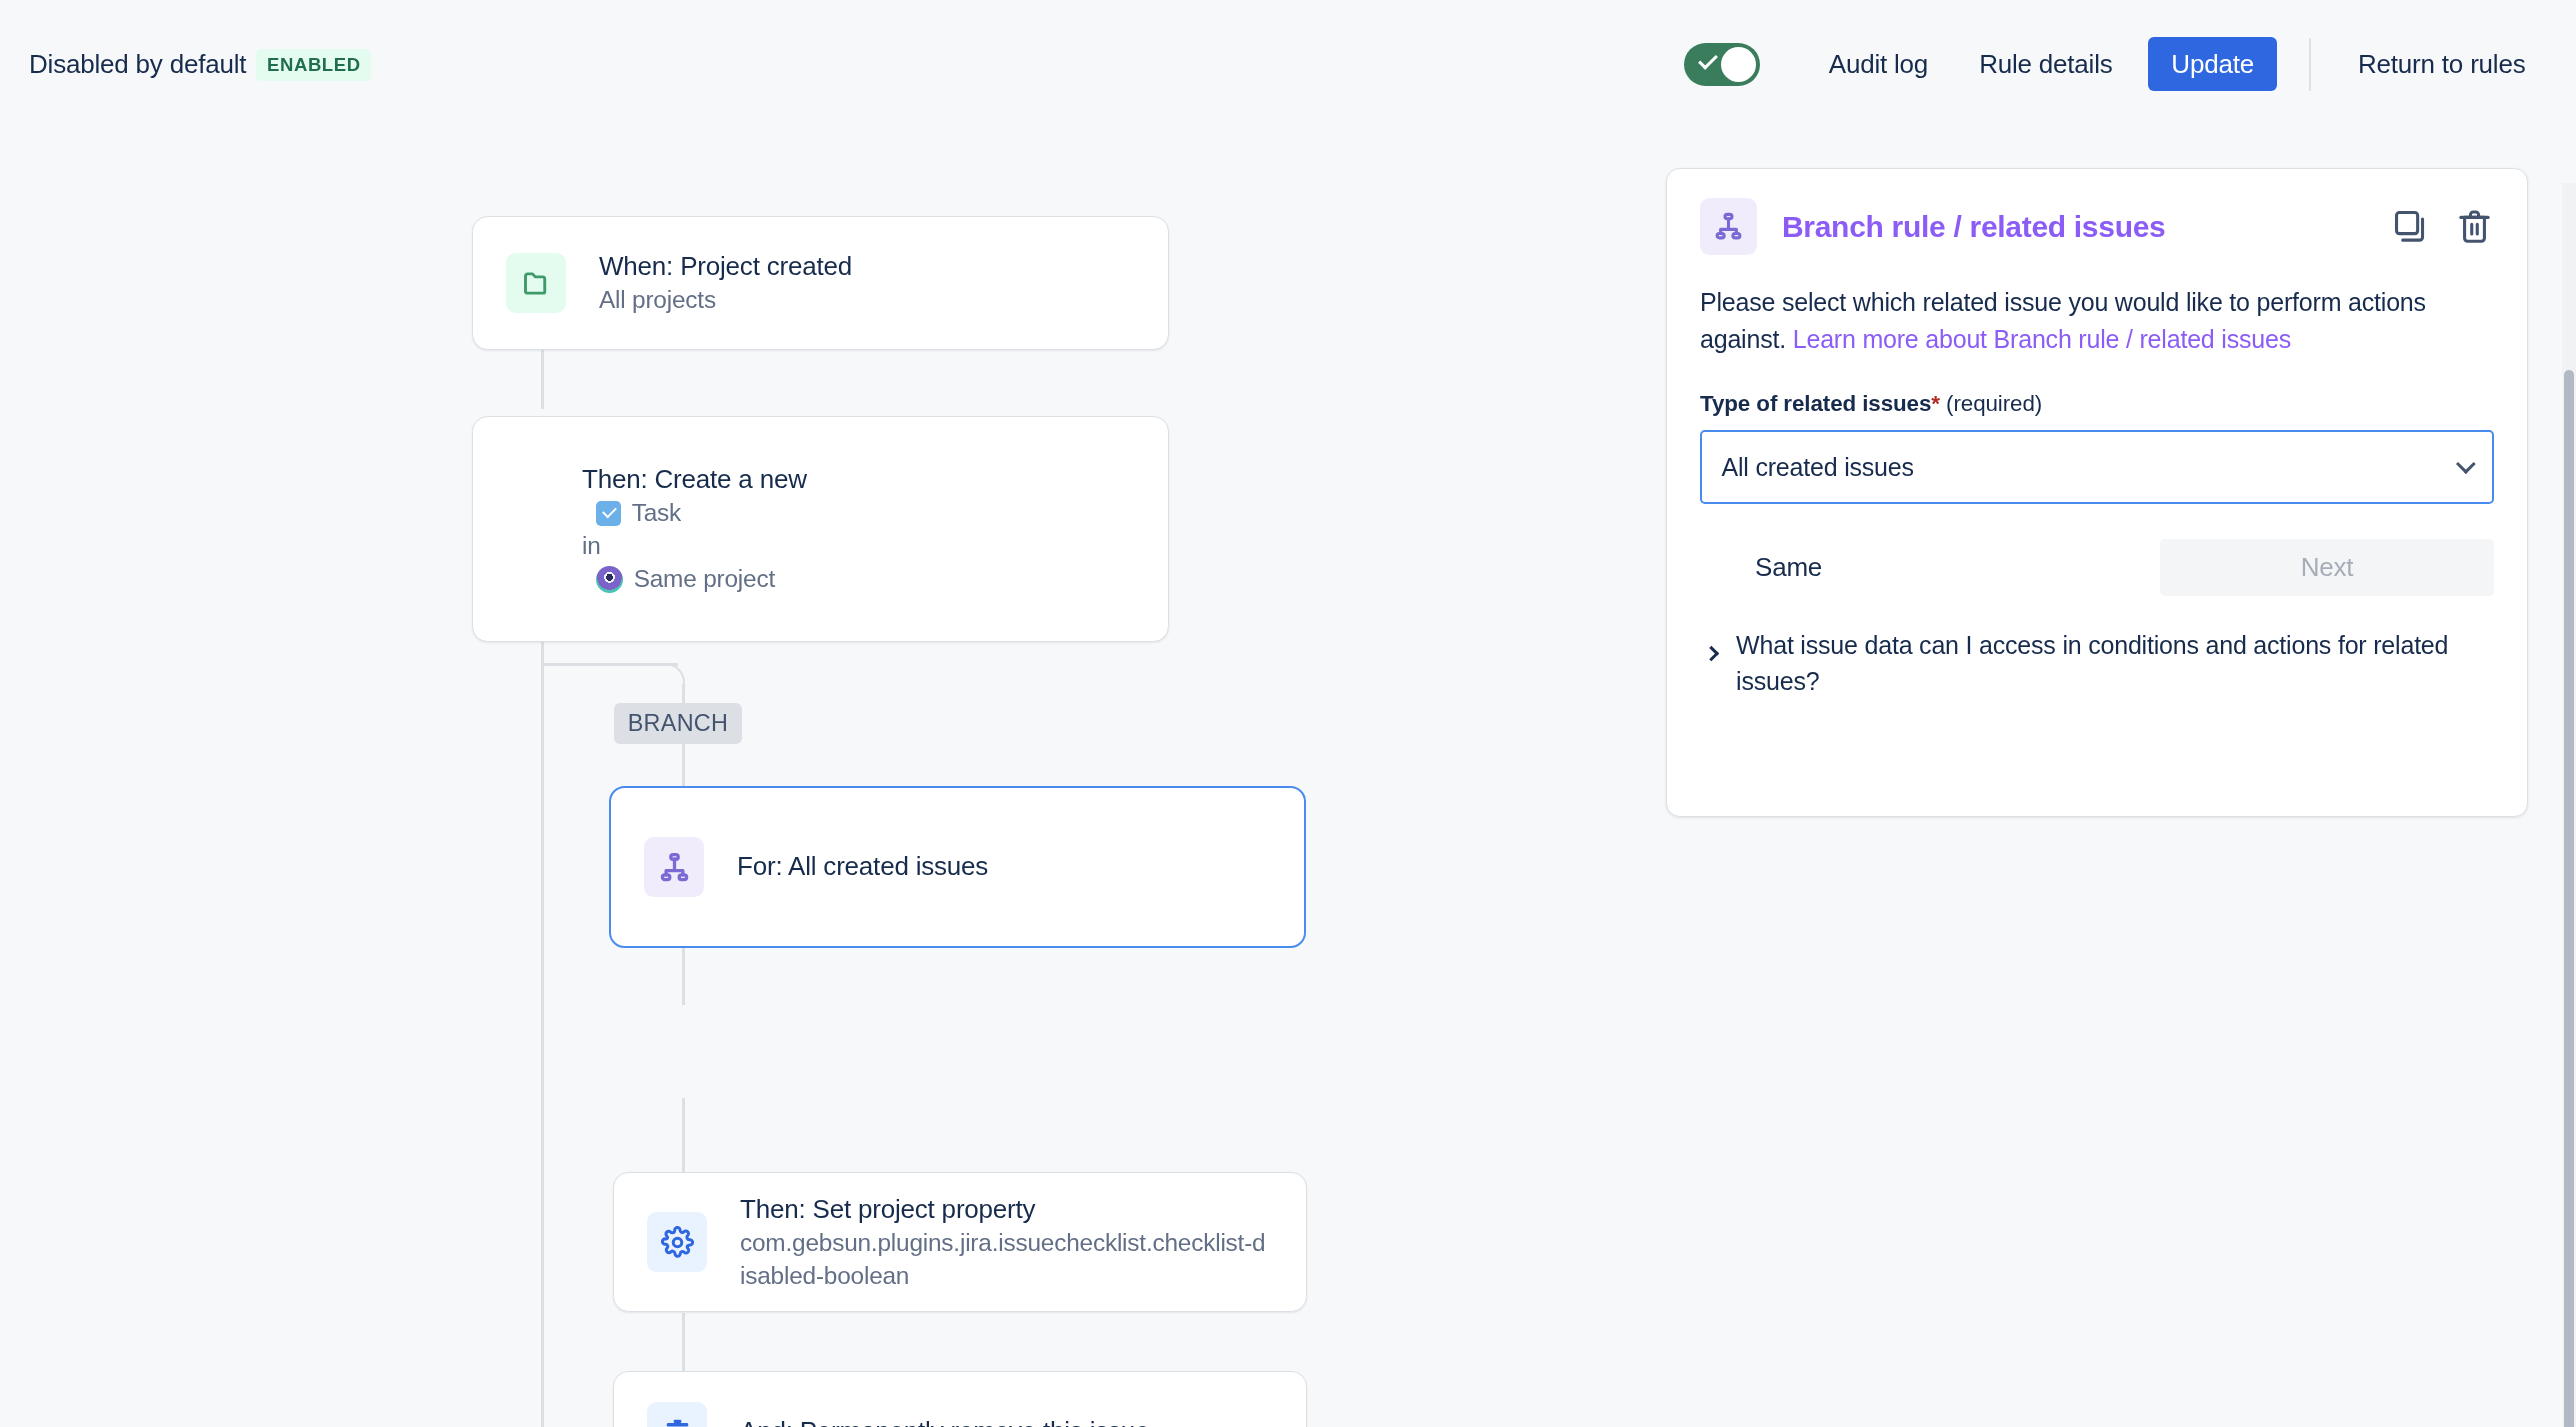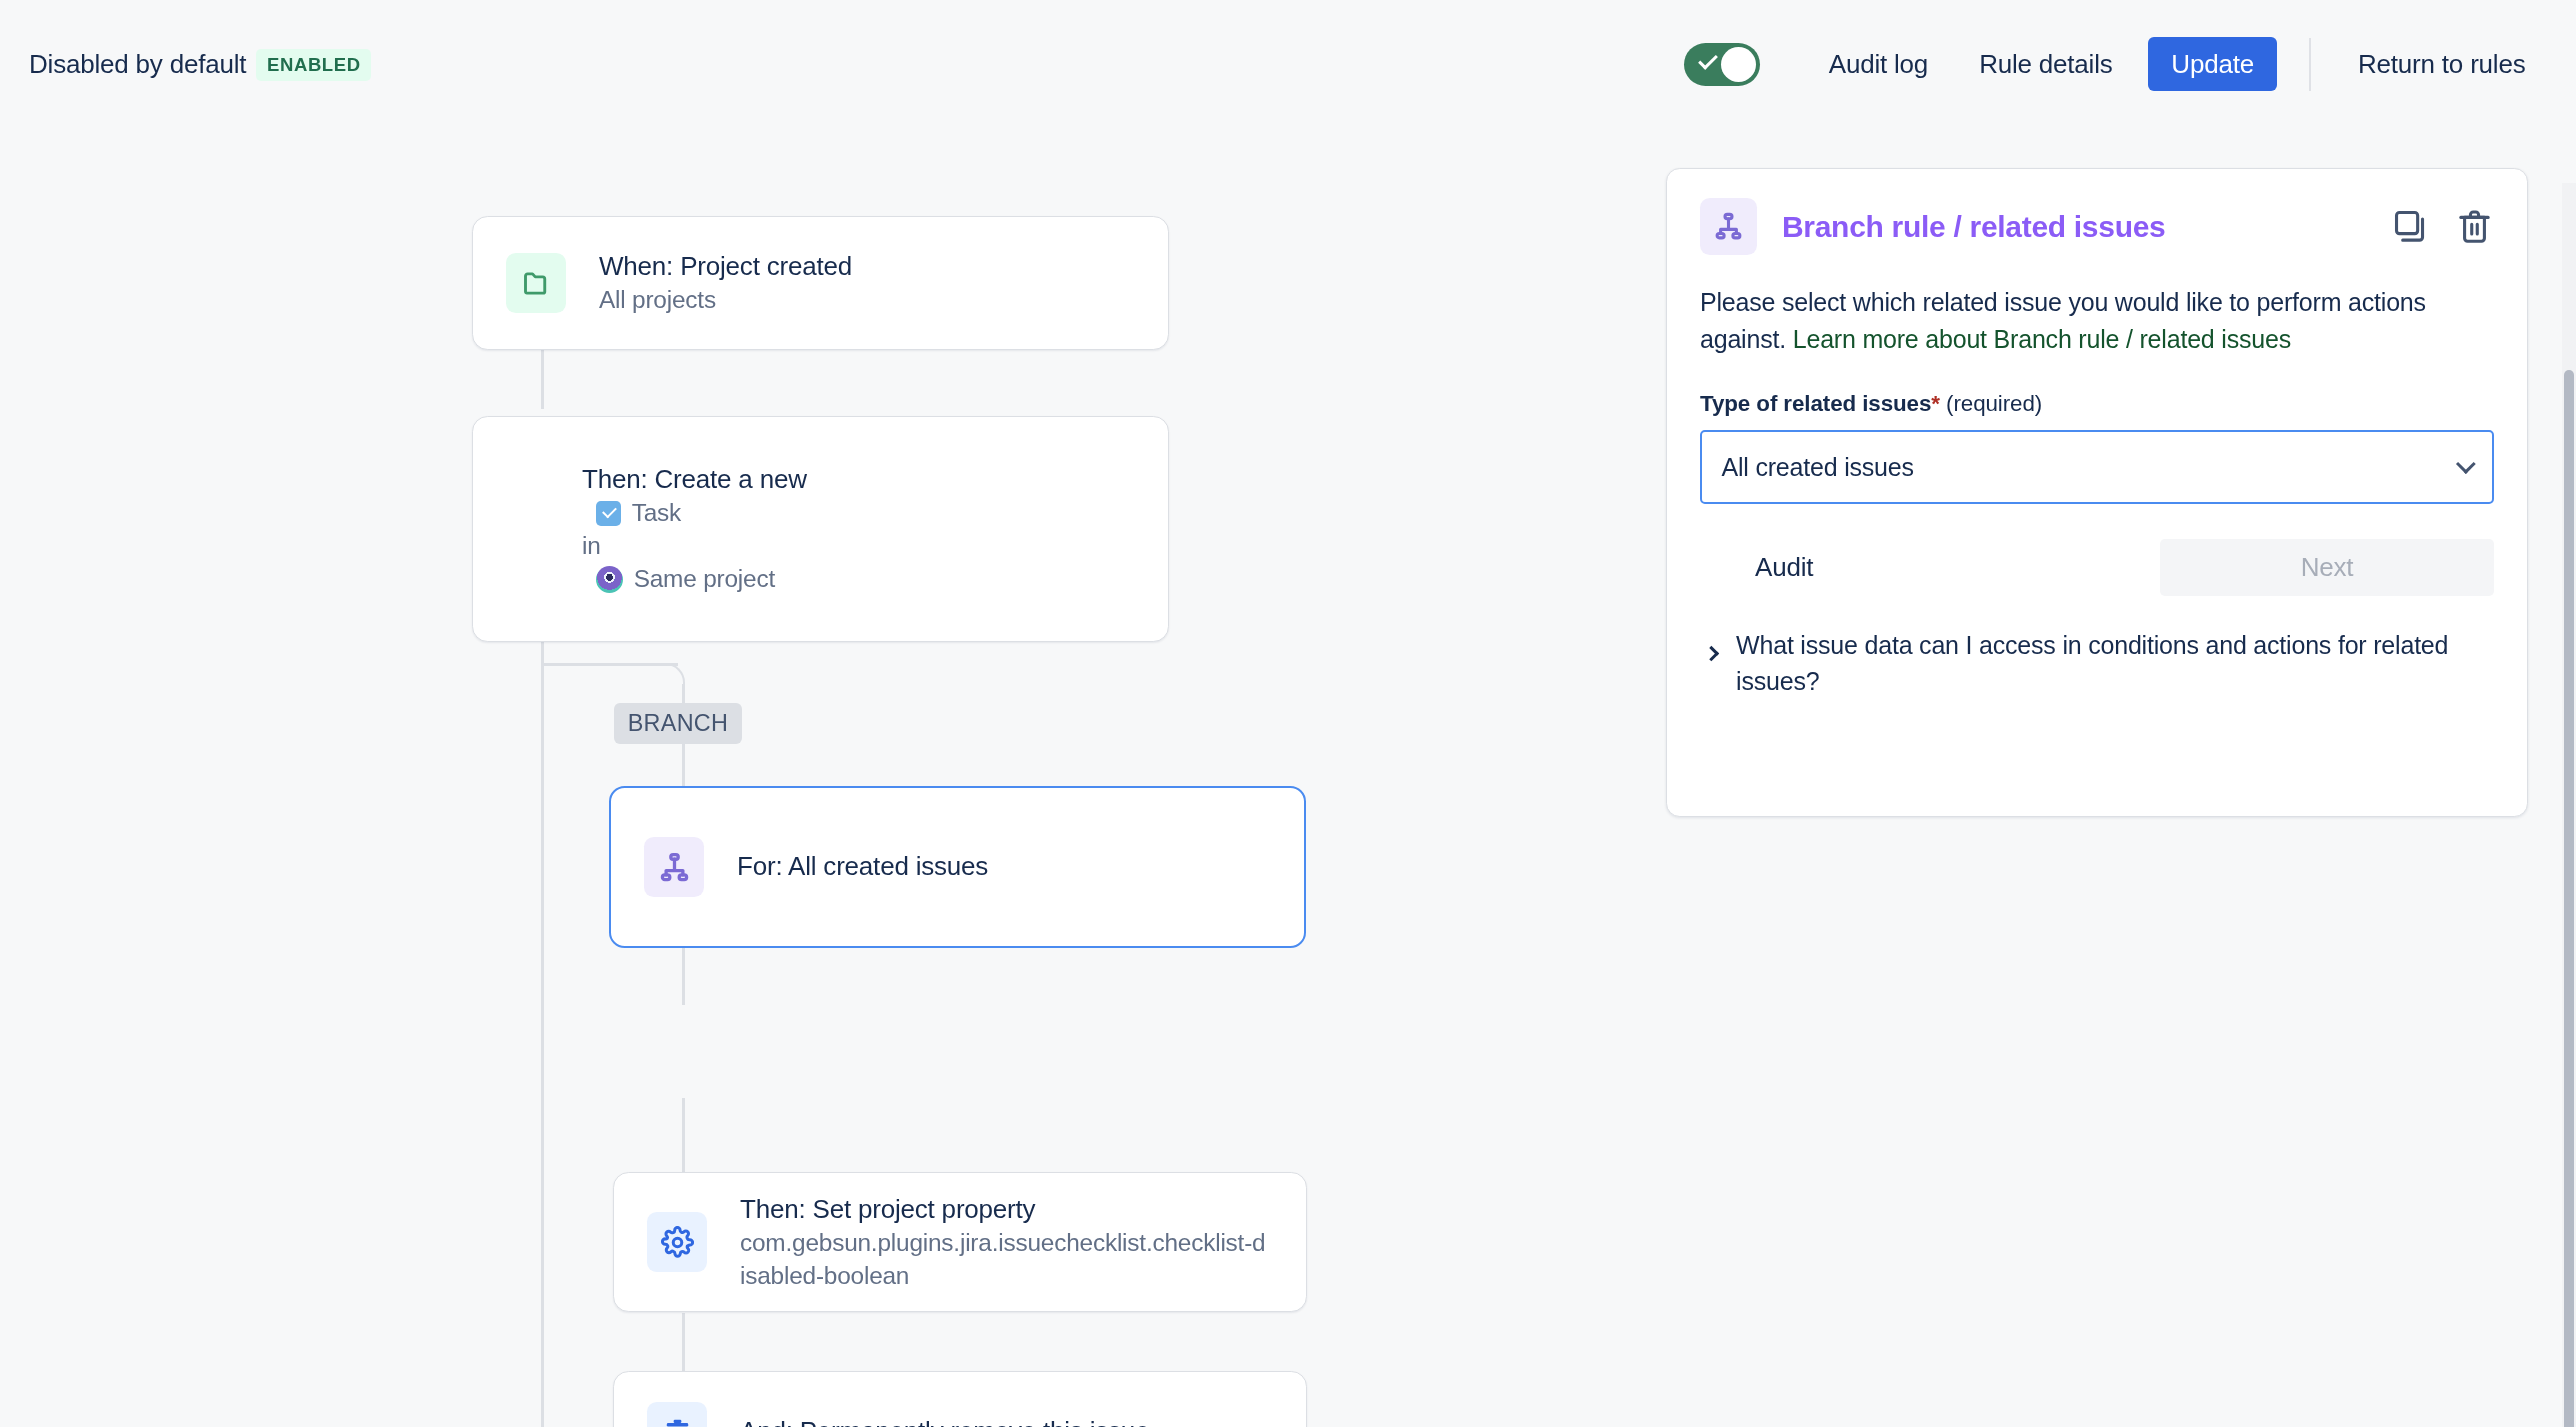--- a/index.html
+++ b/index.html
@@ -154,21 +154,21 @@
   .panel-title {
     font-size: 30px; font-weight: bold; color: #8b5cf6;
     margin-left: 25px; letter-spacing: -0.3px;
   }
   .panel-actions { margin-left: auto; display: flex; align-items: center; gap: 25px; }
   .icon-btn { cursor: pointer; display: flex; align-items: center; }
   .panel-desc {
     margin-top: 29px; font-size: 25px; line-height: 1.47;
     color: #172b4d; letter-spacing: -0.2px;
   }
-  .panel-link { color: #14532d; cursor: pointer; }
+  .panel-link { color: #8b5cf6; cursor: pointer; }
   .field-label {
     margin-top: 33px; font-size: 22.4px; font-weight: bold;
     color: #172b4d; letter-spacing: -0.1px;
   }
   .req-star { color: #ae2e24; font-weight: bold; }
   .req-note { font-weight: normal; }
   .select {
     margin-top: 13.7px; height: 74px; width: 100%;
     border: 2.9px solid #4a8bf0; border-radius: 4.9px;
     background: #ffffff; display: flex; align-items: center;
@@ -359,21 +359,21 @@
   <div class="field-label">
     <span>Type of related issues</span><span class="req-star">*</span><span class="req-note"> (required)</span>
   </div>
 
   <div class="select">
     <span class="select-value">All created issues</span>
     <span class="chev"></span>
   </div>
 
   <div class="btn-row">
-    <div class="btn-back">Audit</div>
+    <div class="btn-back">Same</div>
     <div class="btn-next">Next</div>
   </div>
 
   <div class="faq-row">
     <span class="faq-chev"></span>
     <span class="faq-text">What issue data can I access in conditions and actions for related issues?</span>
   </div>
 
 </div>
 

